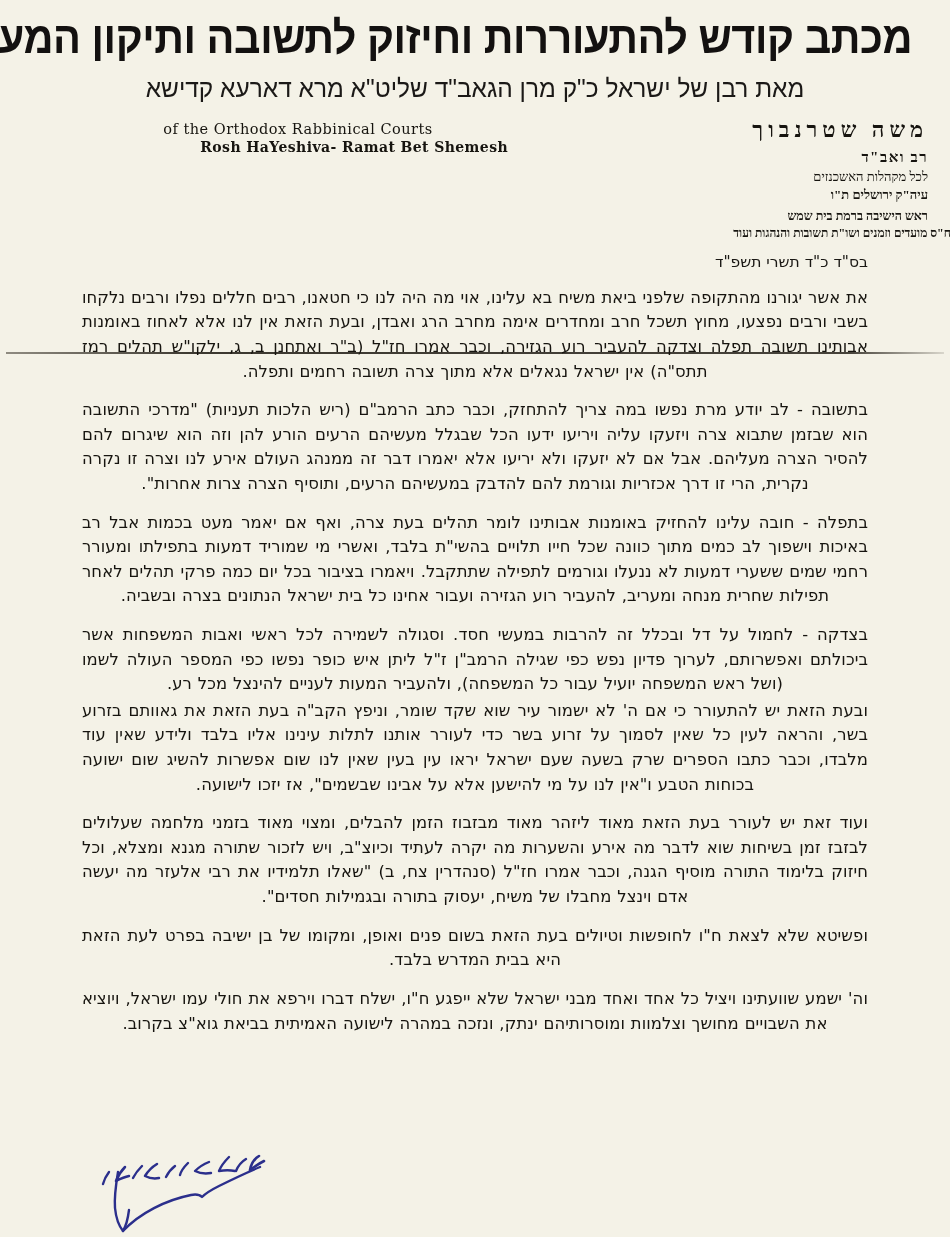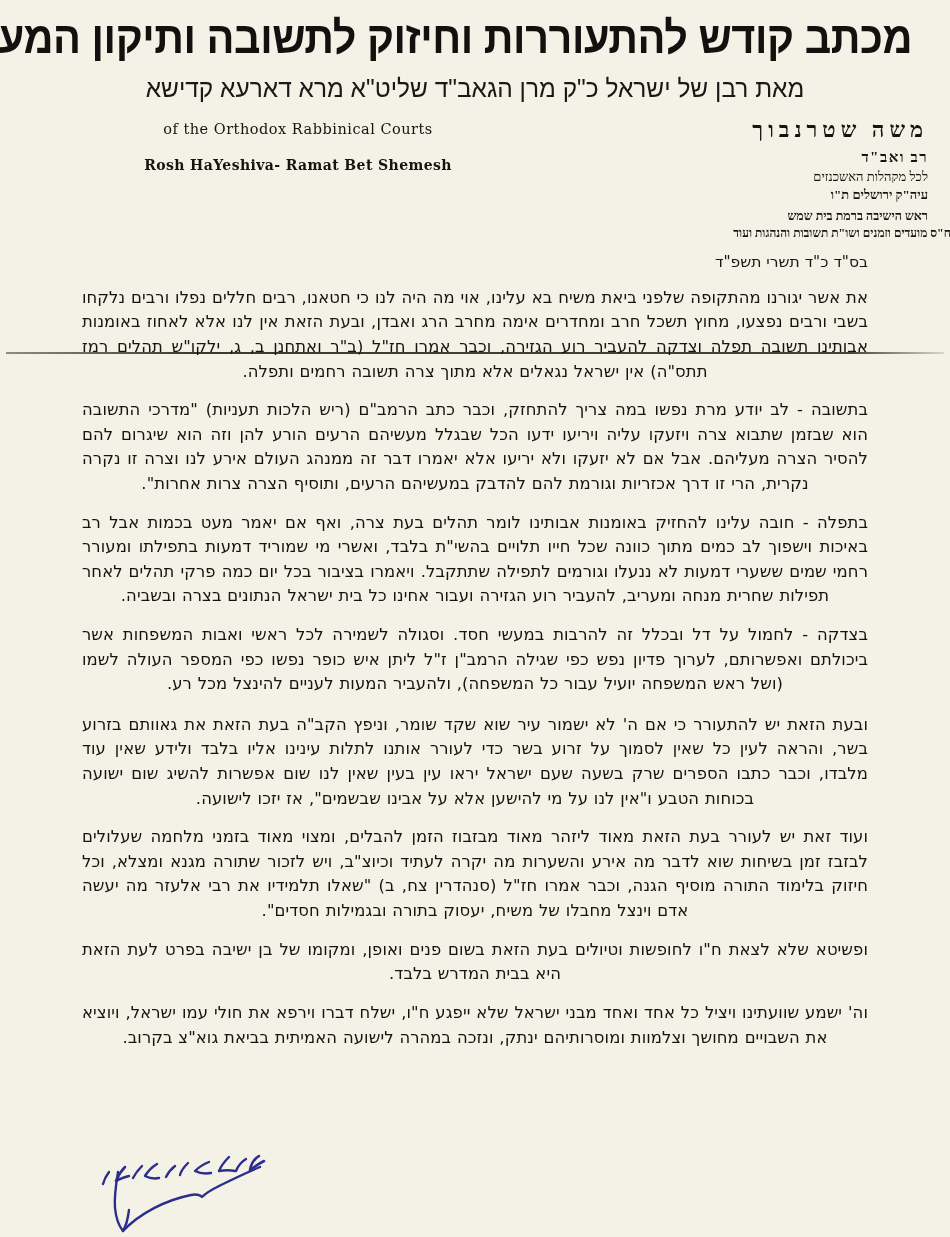--- a/index.html
+++ b/index.html
@@ -98,21 +98,22 @@
   .lh-l4 {
     font-size: 15.5px;
     font-weight: bold;
     letter-spacing: 0.5px;
     margin-top: 1px;
   }
   .lh-l5 {
     font-size: 14px;
     font-weight: bold;
     letter-spacing: 0.4px;
-    margin-top: 20px;
+    margin-top: 2px;
+    text-align: right;
   }
 
   .heb-l1 {
     font-size: 22px;
     font-weight: bold;
     letter-spacing: 5px;
     line-height: 1.2;
   }
   .heb-l2 {
     font-size: 15px;
@@ -172,21 +173,21 @@
     font-size: 16.4px;
     line-height: 1.5;
     color: #16140f;
     text-align: justify;
     text-align-last: center;
     margin: 0 0 14px 0;
     letter-spacing: 0.1px;
     word-spacing: 0.5px;
   }
   p.para.tight {
-    margin-bottom: 16px;
+    margin-bottom: 2px;
   }
   p.para.cont {
     margin-top: 0;
   }
 
   
   .signature {
     position: absolute;
     left: 78px;
     top: 1150px;

